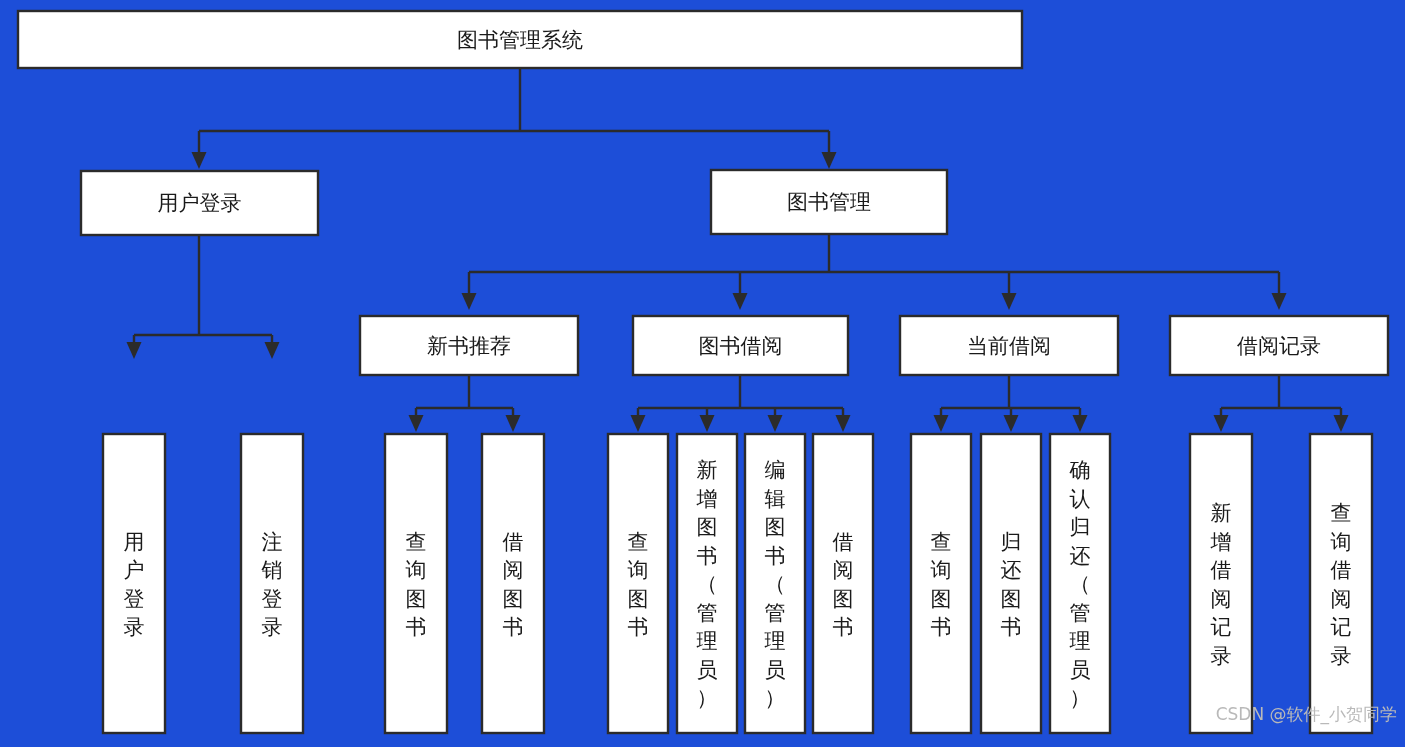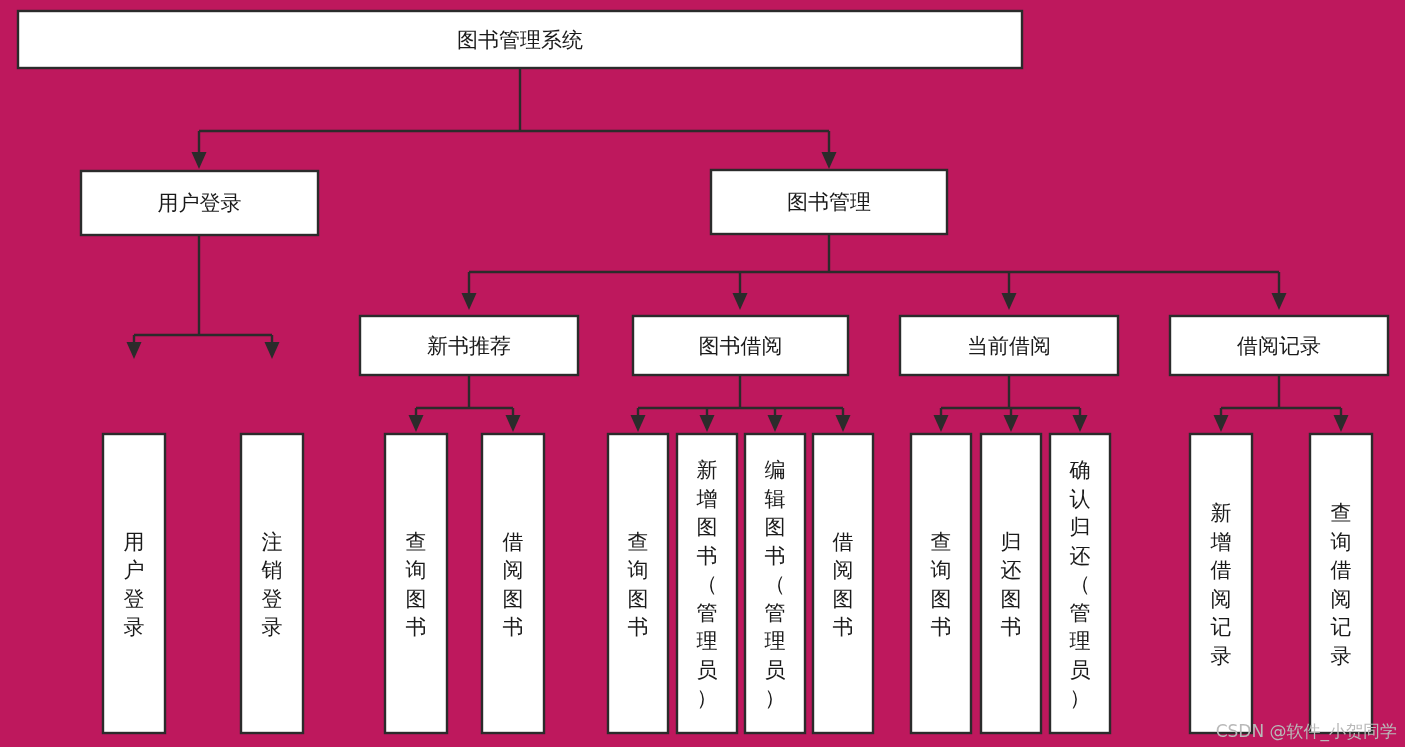--- a/index.html
+++ b/index.html
@@ -11,21 +11,21 @@
   body {
     width: 1405px;
     height: 747px;
     font-family: "DejaVu Sans", "Liberation Sans", sans-serif;
     overflow: hidden;
   }
   #diagram-root {
     position: relative;
     width: 1405px;
     height: 747px;
-    background: #be185d;
+    background: #1d4ed8;
   }
   svg#diagram-svg {
     position: absolute;
     top: 0;
     left: 0;
     width: 1405px;
     height: 747px;
     display: block;
   }
   .node-box {
@@ -52,21 +52,21 @@
   }
   .node-label-vertical {
     fill: #1a1a1a;
     font-family: "DejaVu Sans", "Liberation Sans", sans-serif;
     font-size: 21px;
     text-anchor: middle;
   }
   .watermark-text {
     position: absolute;
     right: 8px;
-    bottom: 4px;
+    bottom: 21px;
     font-family: "DejaVu Sans", "Liberation Sans", sans-serif;
     font-size: 17px;
     color: #b9b9b9;
     white-space: nowrap;
     user-select: none;
   }
 </style>
 </head>
 <body>
 

